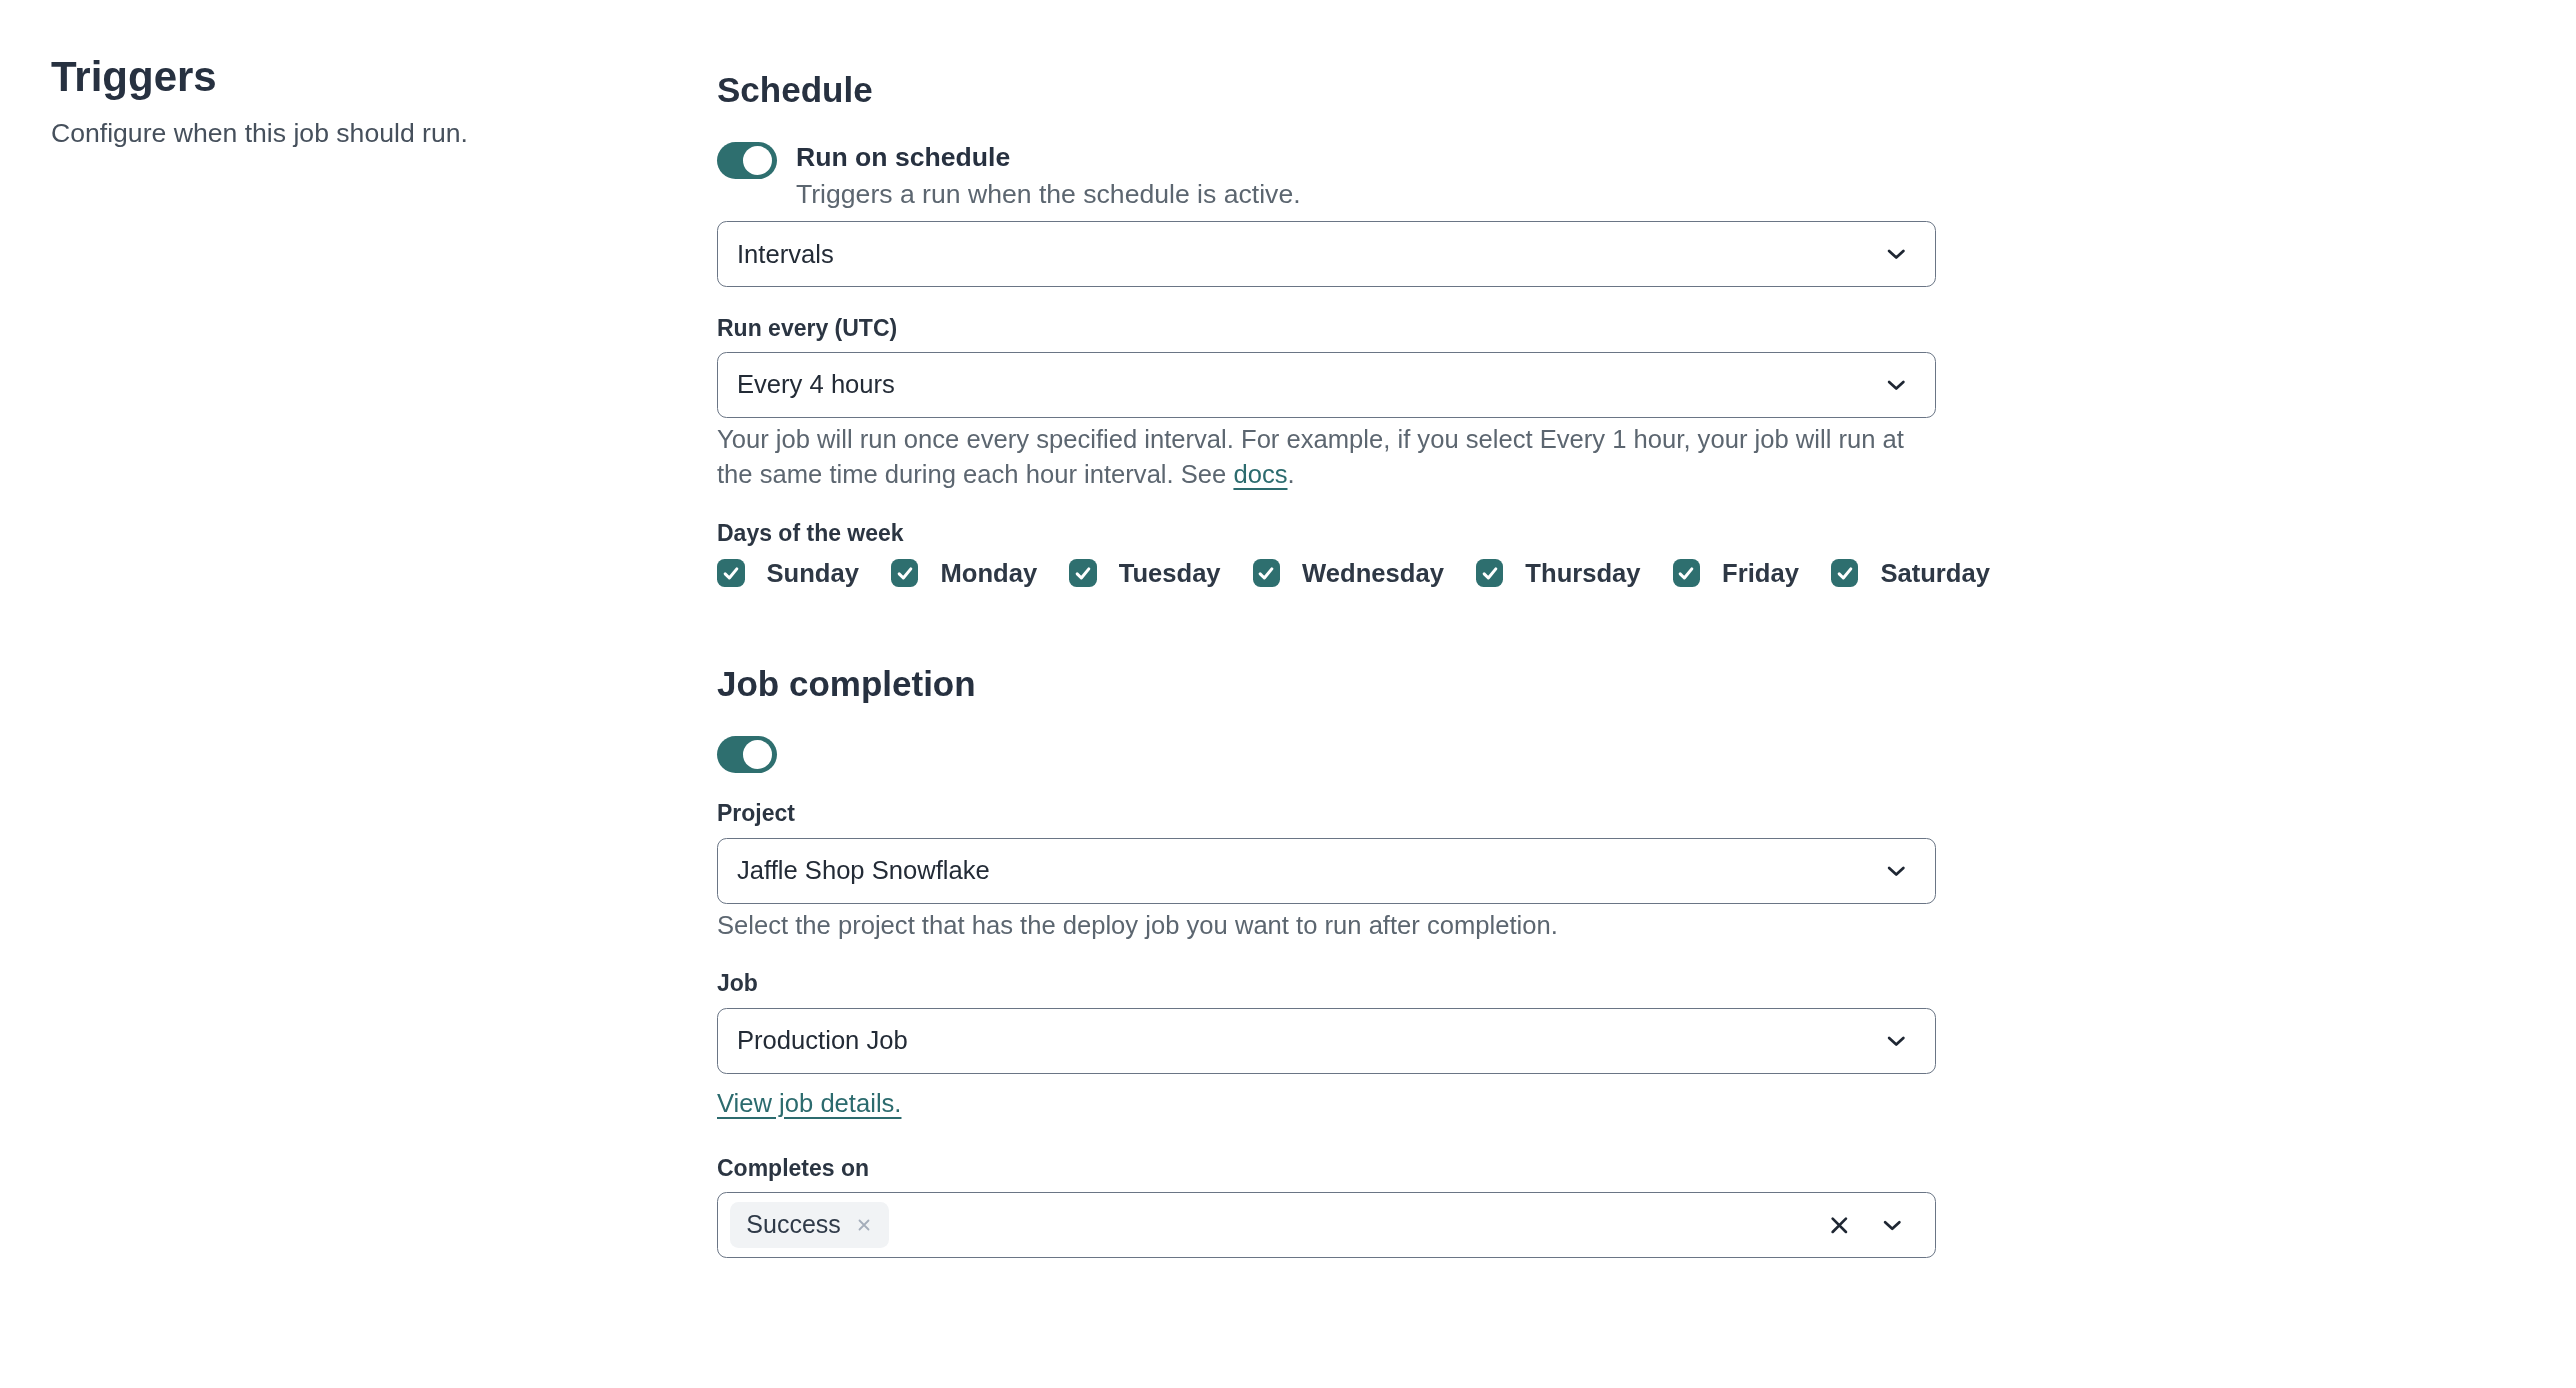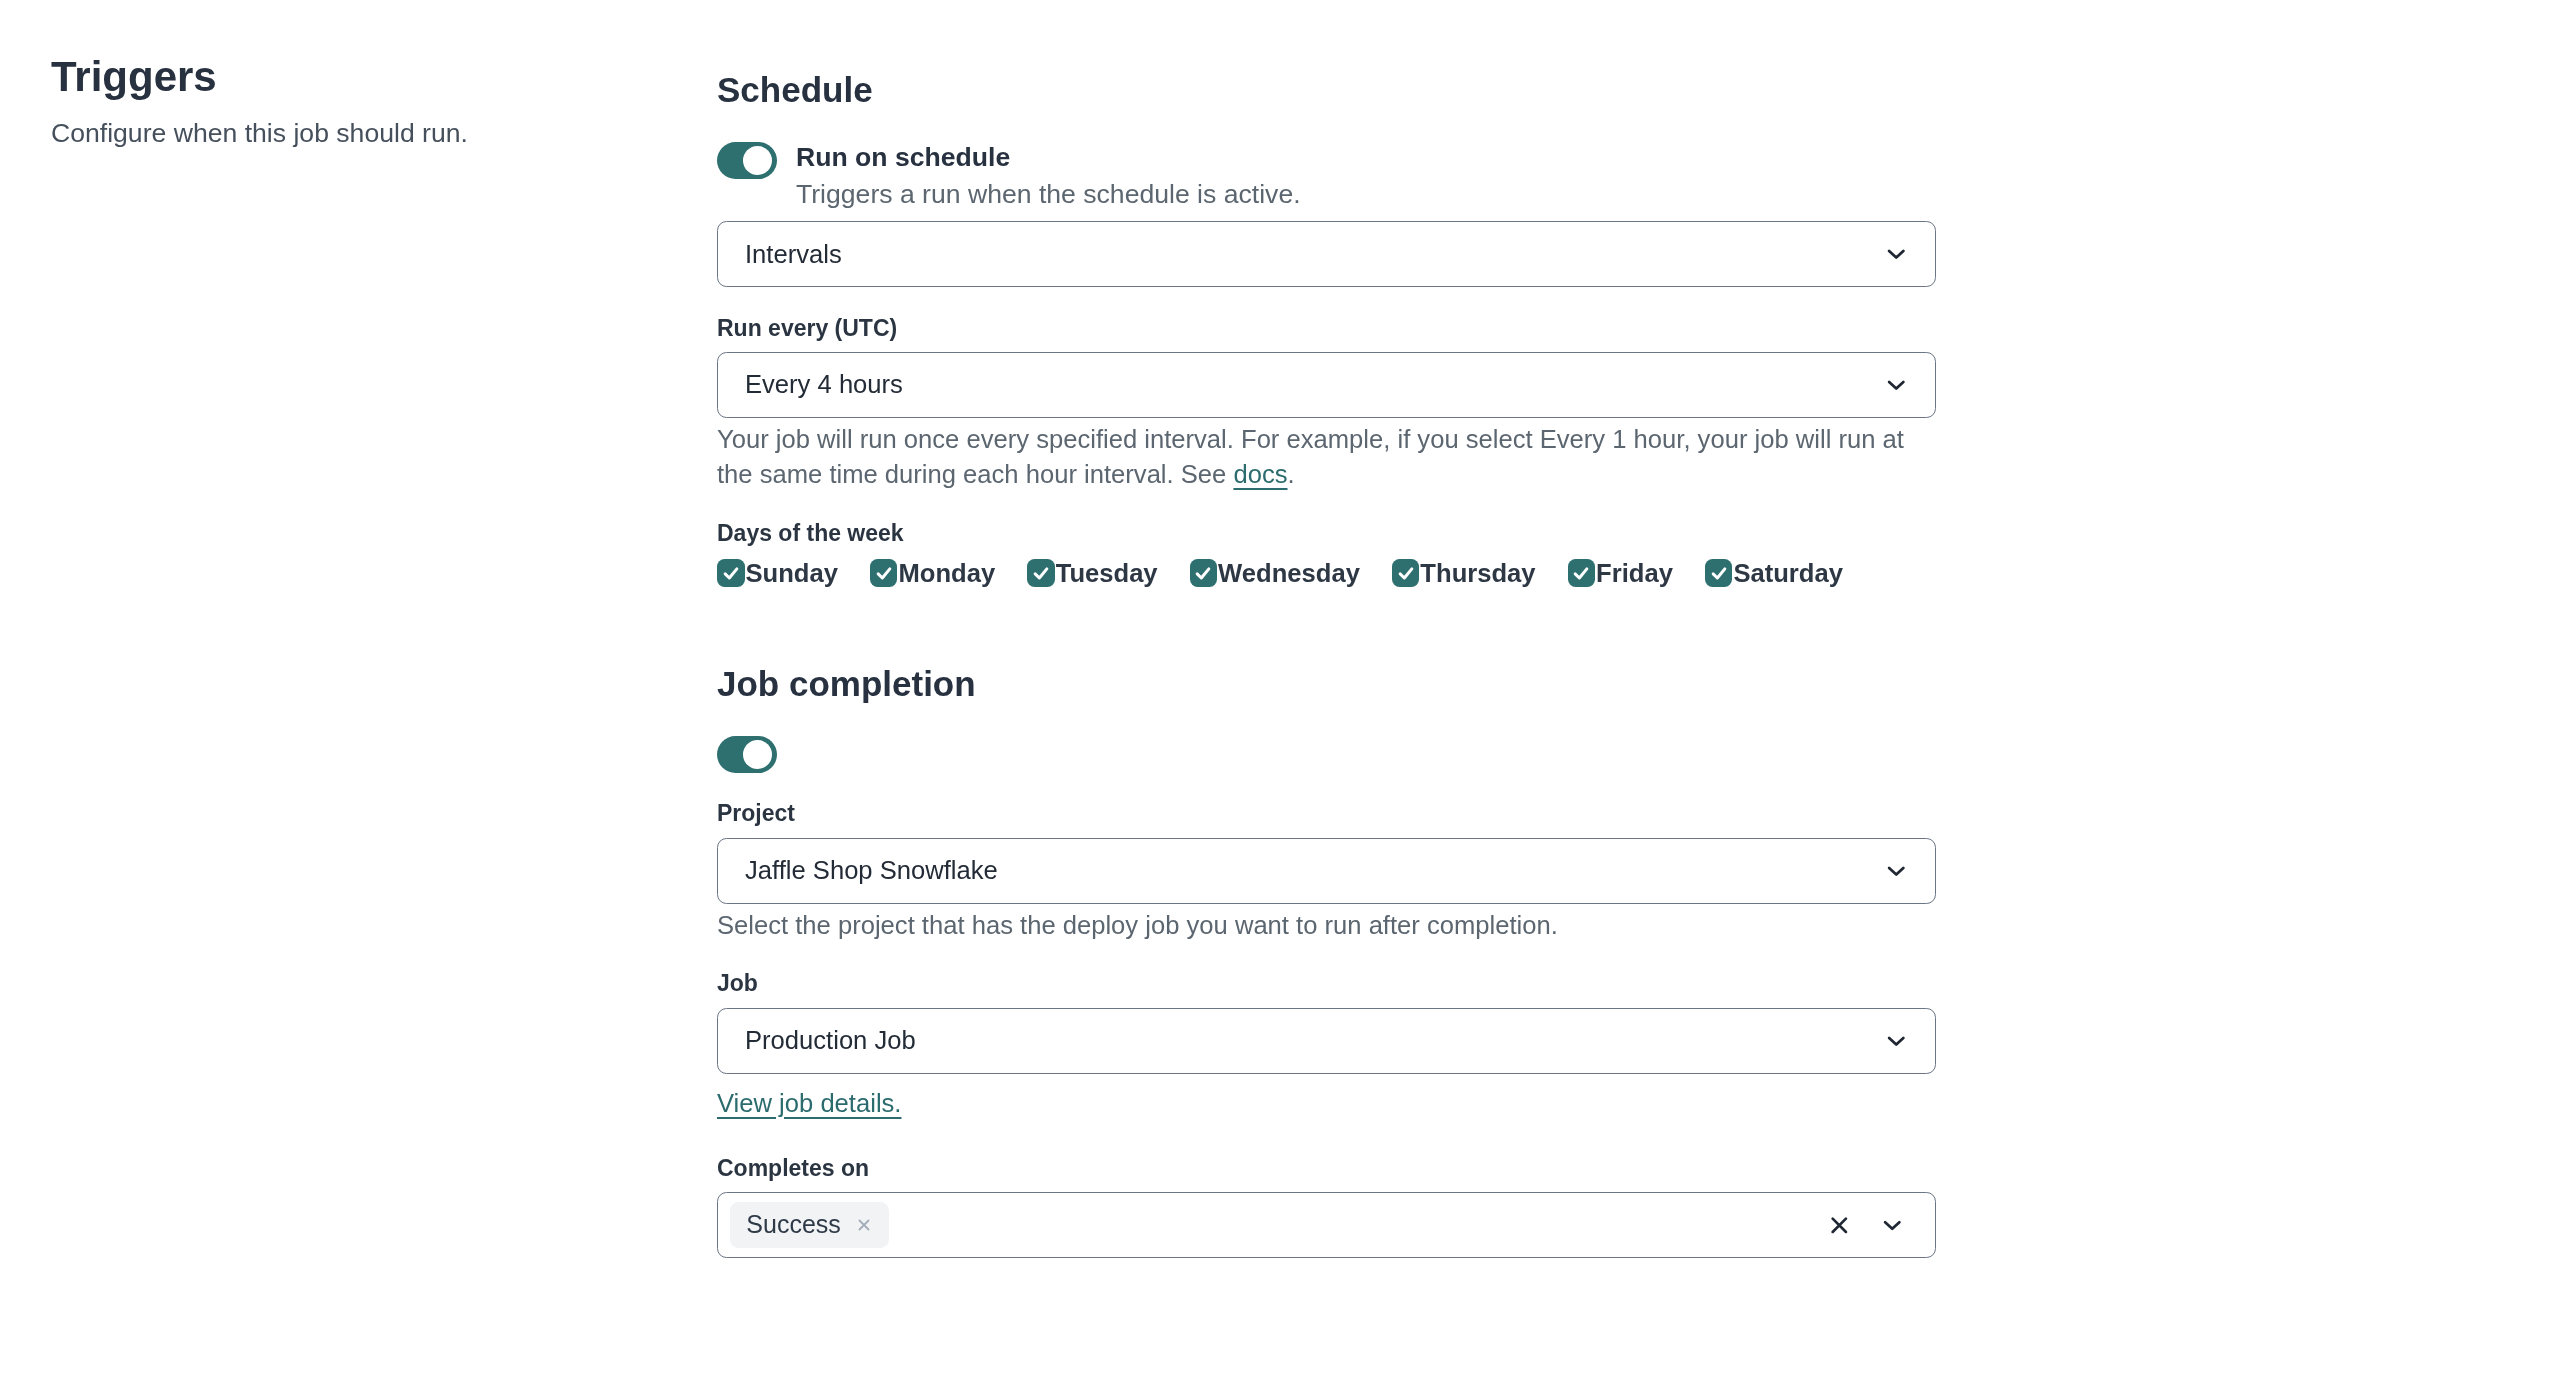--- a/index.html
+++ b/index.html
@@ -42,37 +42,37 @@
   .toggle-desc  { font-size: 26.6px; color: #5c6670; line-height: 1.3; margin-top: 2.8px; }
   .field-label {
     display: block; font-size: 23px; font-weight: 700; color: #2b3542; line-height: 1.25;
   }
   .mt-label   { margin-top: 26.6px; }
   .mt-label-lg{ margin-top: 36px; }
   .select {
     margin-top: 9.5px; height: 66px; width: 100%;
     border: 1.9px solid #6a7585; border-radius: 9.5px;
     display: flex; align-items: center;
-    padding: 0 27px; position: relative;
+    padding: 0 19px; position: relative;
     font-size: 25.6px; color: #232b36; background: #ffffff;
     cursor: pointer;
   }
   .select .chev { position: absolute; right: 25px; top: 50%; transform: translateY(-50%); }
   .helper {
     margin-top: 4px; font-size: 25.6px; line-height: 35px; color: #5c6670;
   }
   .helper a, a.link {
     color: #2c6b6e; text-decoration: underline; text-underline-offset: 4.7px; cursor: pointer;
   }
   a.link { font-size: 25.6px; display: inline-block; margin-top: 15px; }
   .days-row {
     margin-top: 11.4px; display: flex; align-items: center; column-gap: 32px;
   }
   .day {
-    display: flex; align-items: center; gap: 1px; cursor: pointer; text-align: center;
+    display: flex; align-items: center; gap: 22px; cursor: pointer; text-align: center;
   }
   .checkbox {
     width: 27.5px; height: 27.5px; border-radius: 7.6px; background: #2e6f6f;
     display: flex; align-items: center; justify-content: center; flex: 0 0 auto;
   }
   .day-label { font-size: 25.6px; font-weight: 700; color: #2e3845; }
   .multiselect {
     margin-top: 9.5px; height: 66px; width: 100%;
     border: 1.9px solid #6a7585; border-radius: 9.5px;
     display: flex; align-items: center; gap: 25px;

